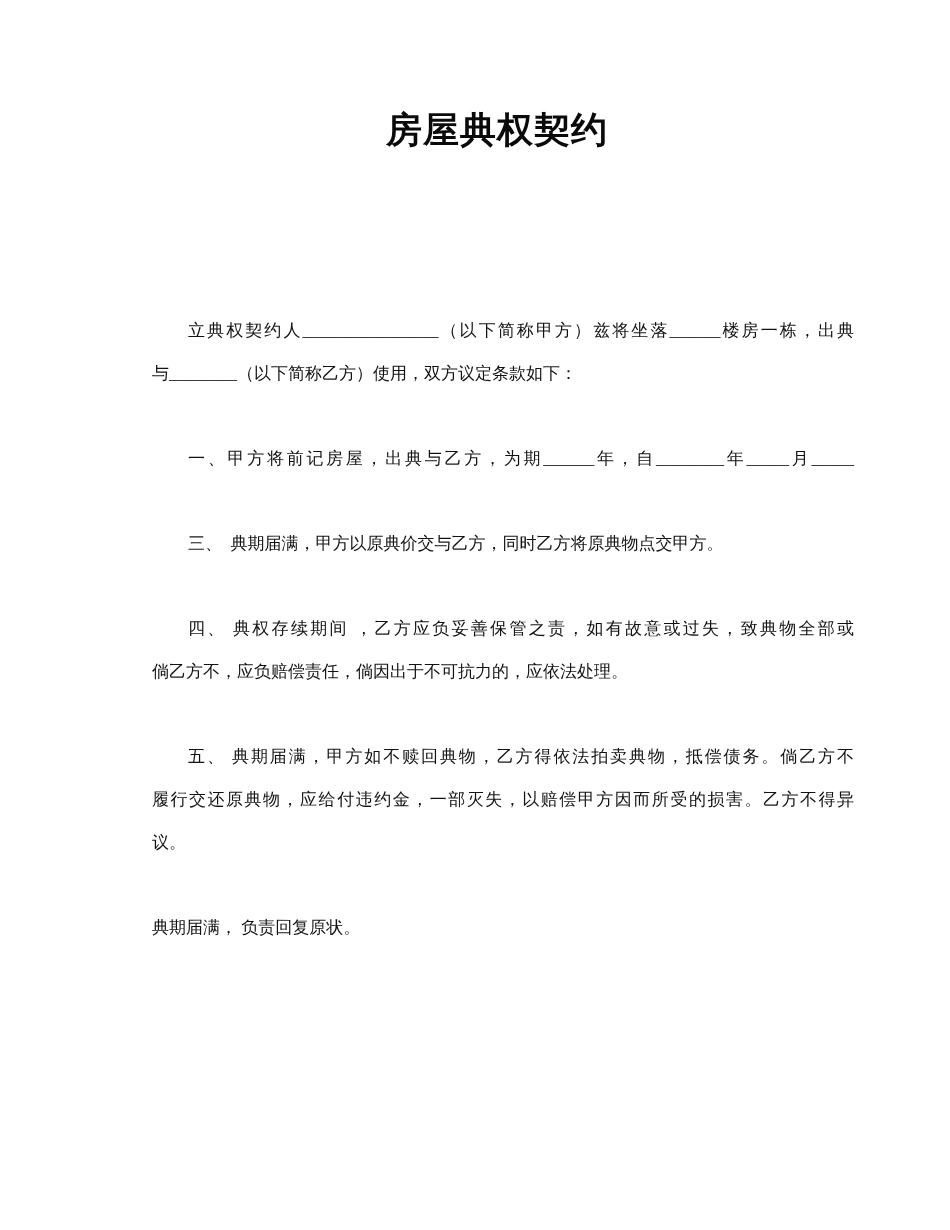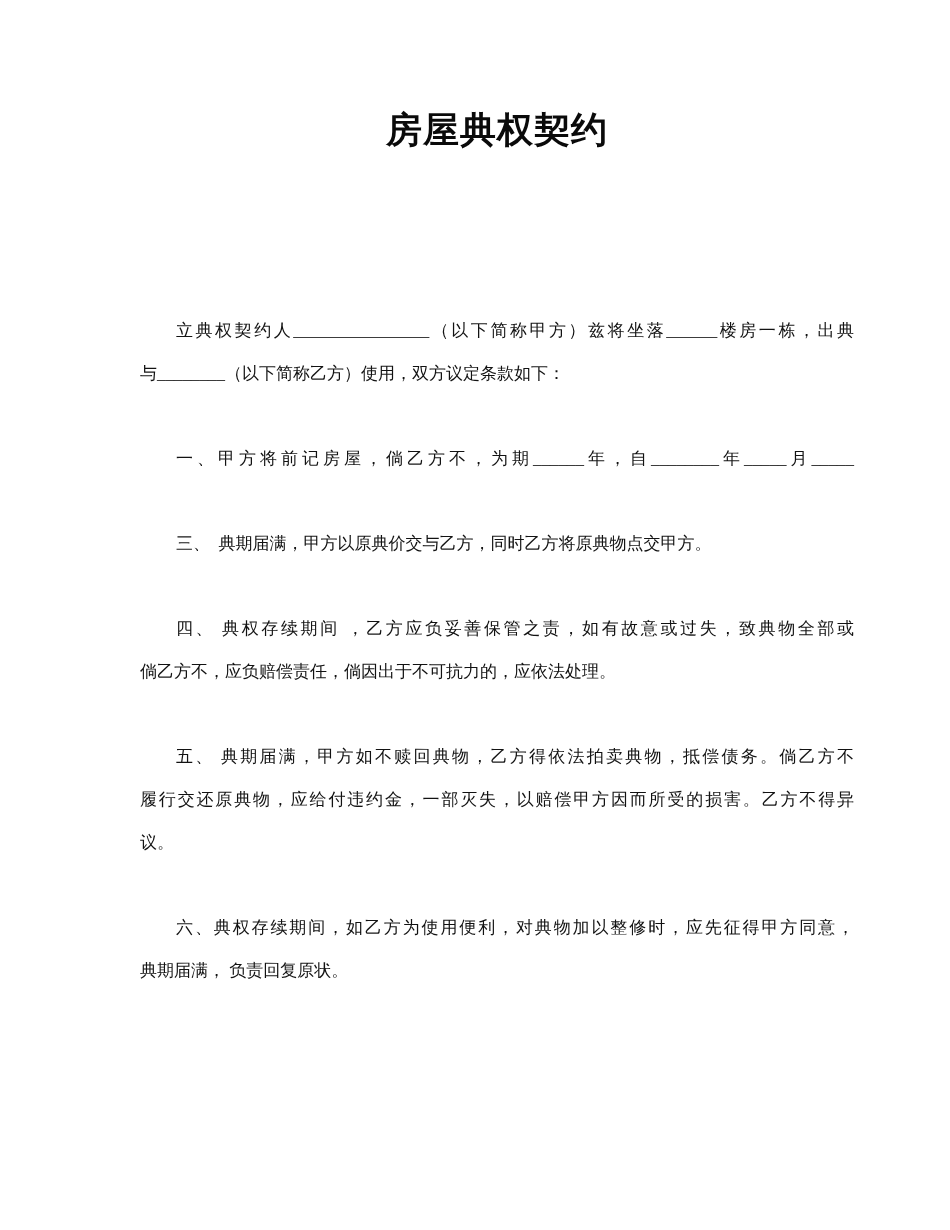--- a/index.html
+++ b/index.html
@@ -24,21 +24,21 @@
     margin: 0 0 156px 0;
     font-family: "Liberation Sans", "DejaVu Sans", sans-serif;
     font-weight: 700;
     font-size: 36px;
     line-height: 47px;
     text-align: center;
     color: #0a0a0a;
     letter-spacing: 1px;
   }
   .para {
-    margin: 0 0 42px 0;
+    margin: 0 0 42px 12px;
     line-height: 43px;
   }
   .para:last-child { margin-bottom: 0; }
   .line {
     display: block;
     white-space: pre-wrap;
     text-align: justify;
     text-align-last: justify;
   }
   .line.last {
@@ -54,37 +54,36 @@
 <div class="page">
 
   <h1 class="doc-title">房屋典权契约</h1>
 
   <p class="para">
     <span class="line indent">立典权契约人________________（以下简称甲方）兹将坐落______楼房一栋，出典</span>
     <span class="line last">与________（以下简称乙方）使用，双方议定条款如下：</span>
   </p>
 
   <p class="para">
-    <span class="line indent">一、甲方将前记房屋，倘乙方不，为期______年，自________年_____月_____</span>
+    <span class="line indent">一、甲方将前记房屋，出典与乙方，为期______年，自________年_____月_____</span>
   </p>
 
 
   <p class="para">
     <span class="line last indent">三、&nbsp;&nbsp;典期届满，甲方以原典价交与乙方，同时乙方将原典物点交甲方。</span>
   </p>
 
   <p class="para">
     <span class="line indent">四、&nbsp;典权存续期间&nbsp;，乙方应负妥善保管之责，如有故意或过失，致典物全部或</span>
     <span class="line last">倘乙方不，应负赔偿责任，倘因出于不可抗力的，应依法处理。</span>
   </p>
 
   <p class="para">
     <span class="line indent">五、&nbsp;典期届满，甲方如不赎回典物，乙方得依法拍卖典物，抵偿债务。倘乙方不</span>
     <span class="line">履行交还原典物，应给付违约金，一部灭失，以赔偿甲方因而所受的损害。乙方不得异</span>
     <span class="line last">议。</span>
   </p>
 
   <p class="para">
-    <span class="line indent">六、典权存续期间，如乙方为使用便利，对典物加以整修时，应先征得甲方同意，</span>
     <span class="line last">典期届满，&nbsp;负责回复原状。</span>
   </p>
 
 </div>
 
 </body></html>

